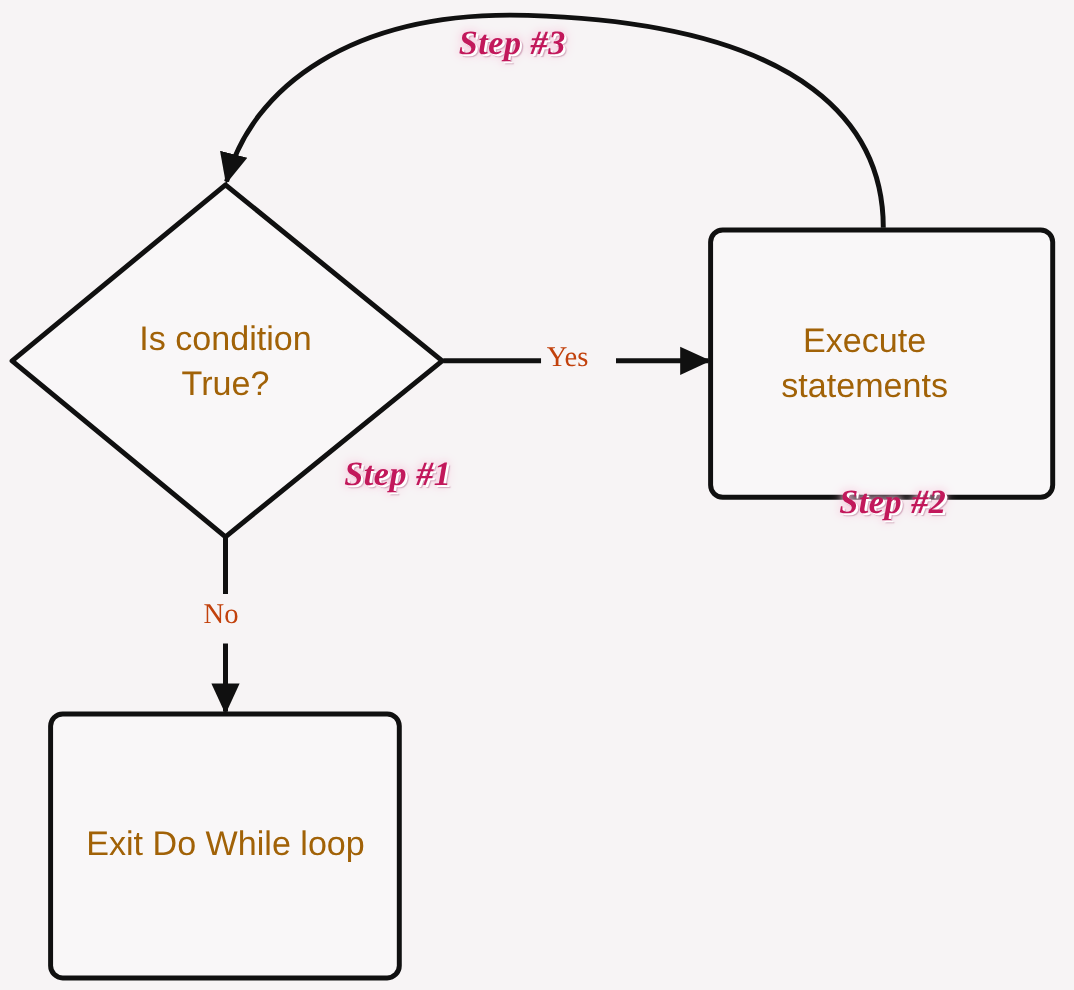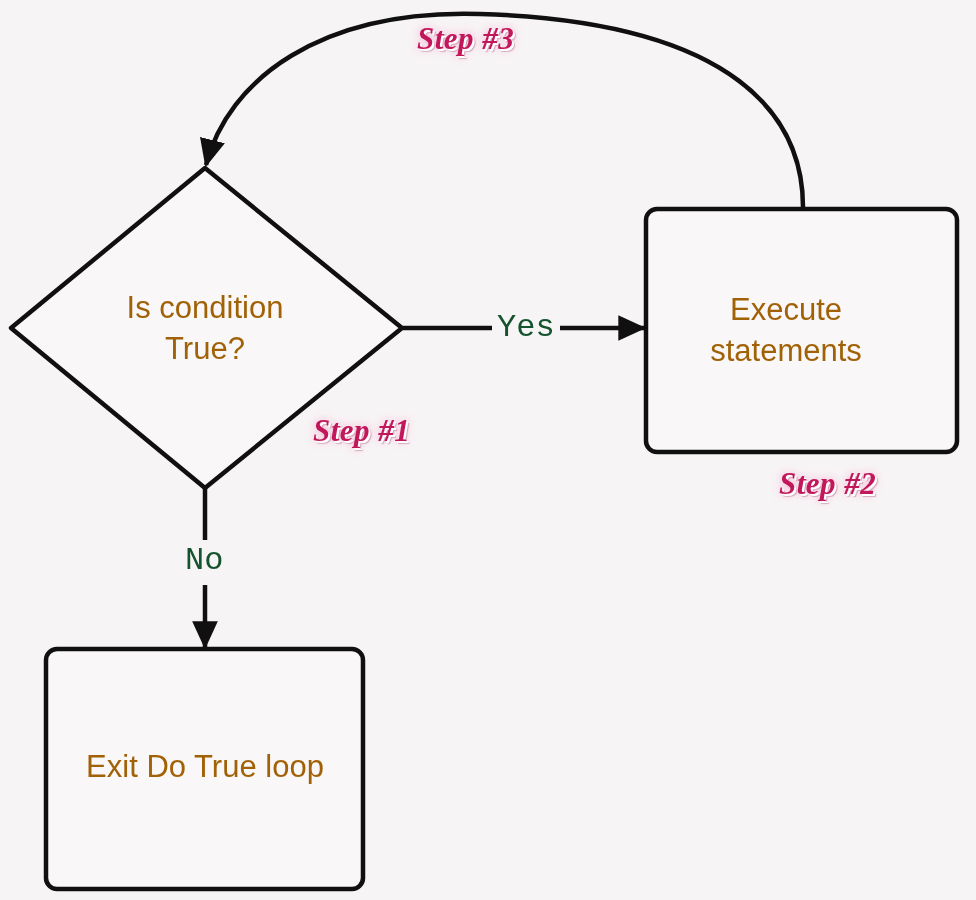--- a/index.html
+++ b/index.html
@@ -32,23 +32,23 @@
     text-align: center;
     color: #a16207;
     font-size: 31px;
     line-height: 1.33;
     font-family: "Liberation Sans", sans-serif;
     white-space: pre-line;
     pointer-events: none;
   }
   .edge-label {
     position: absolute;
-    color: #14532d;
-    font-size: 32px;
-    font-family: Liberation Mono, monospace;
+    color: #c2410c;
+    font-size: 26px;
+    font-family: Liberation Serif, serif;
     background: #f7f4f5;
     padding: 0 5px;
     line-height: 1;
   }
   .step-label {
     position: absolute;
     font-family: Liberation Serif, serif;
     font-size: 31px;
     font-weight: bold;
     font-style: italic;
@@ -94,25 +94,25 @@
              C 803 120, 740 22, 480 14
              C 320 9, 228 80, 206 165" fill="none" stroke="#101010" stroke-width="4.5" marker-end="url(#arrow)"></path>
   </svg>
 
   <div class="node-text" style="left:55px; top:278px; width:300px; height:100px;">Is condition
 True?</div>
 
   <div class="node-text" style="left:640px; top:282px; width:292px; height:96px;">Execute
 statements</div>
 
-  <div class="node-text" style="left:52px; top:742px; width:306px; height:50px;">Exit Do True loop</div>
+  <div class="node-text" style="left:52px; top:742px; width:306px; height:50px;">Exit Do While loop</div>
 
   <div class="edge-label" style="left:492px; top:312px;">Yes</div>
 
   <div class="edge-label" style="left:180px; top:545px;text-align:right;">No</div>
 
   <div class="step-label" style="left:313px; top:413px;">Step #1</div>
 
-  <div class="step-label" style="left:763px; top:466px;margin-left:16px;">Step #2</div>
+  <div class="step-label" style="left:763px; top:438px;">Step #2</div>
 
   <div class="step-label" style="left:417px; top:21px;">Step #3</div>
 
 </div>
 
 </body></html>

